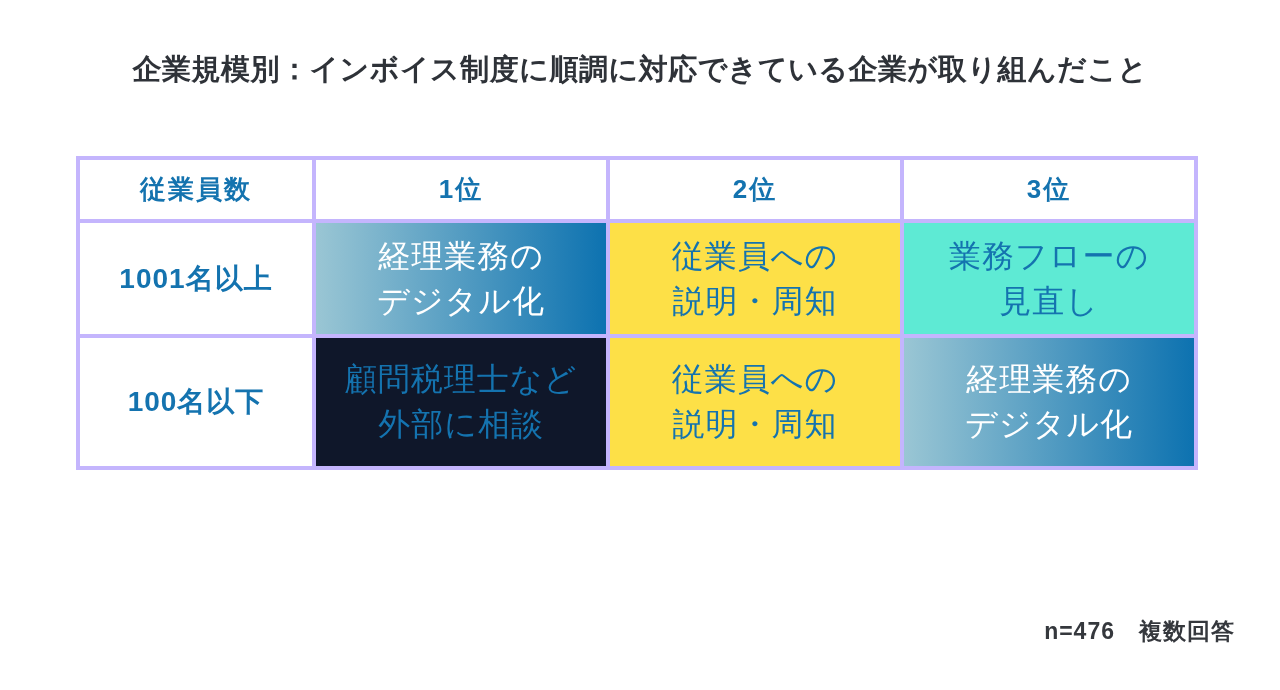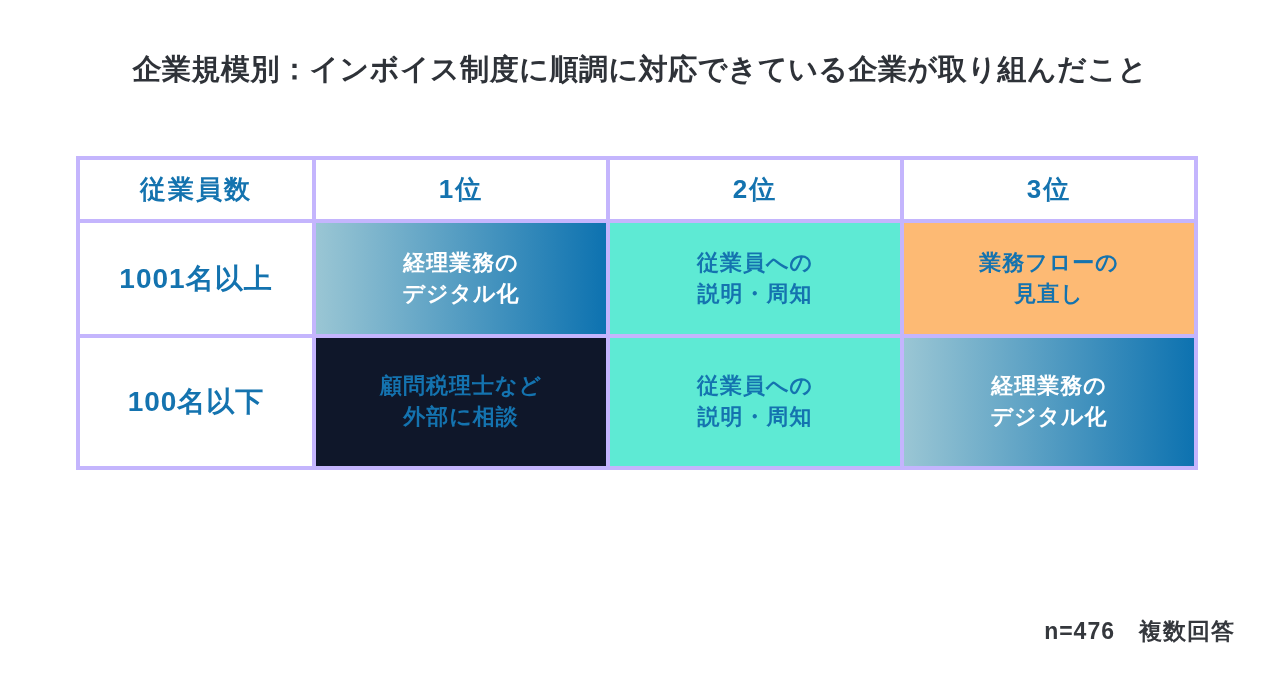--- a/index.html
+++ b/index.html
@@ -44,40 +44,40 @@
   tbody tr { height: 115px; }
   tbody tr:last-child { height: 132px; }
   tbody th.size-col {
     background: #ffffff;
     color: #1473af;
     font-size: 28px;
     font-weight: 700;
     letter-spacing: 1px;
   }
   tbody td {
-    font-size: 22px;
-    font-weight: 700;
+    font-size: 32px;
+    font-weight: 400;
     line-height: 1.4;
     white-space: pre-line;
     letter-spacing: 1px;
   }
   td[data-style="gradient"] {
     background: linear-gradient(90deg, #9ac6d4 0%, #0d72b0 100%);
     color: #ffffff;
   }
   td[data-style="lightblue"] {
-    background: #5eead4;
+    background: #fde047;
     color: #1473af;
   }
   td[data-style="paleblue"] {
     background: #0f172a;
     color: #1473af;
   }
   td[data-style="gray"] {
-    background: #fdba74;
+    background: #5eead4;
     color: #1473af;
   }
 
   .footnote {
     position: absolute;
     top: 616px; right: 45px;
     font-size: 23px;
     font-weight: 700;
     color: #35383d;
     letter-spacing: 1px;

